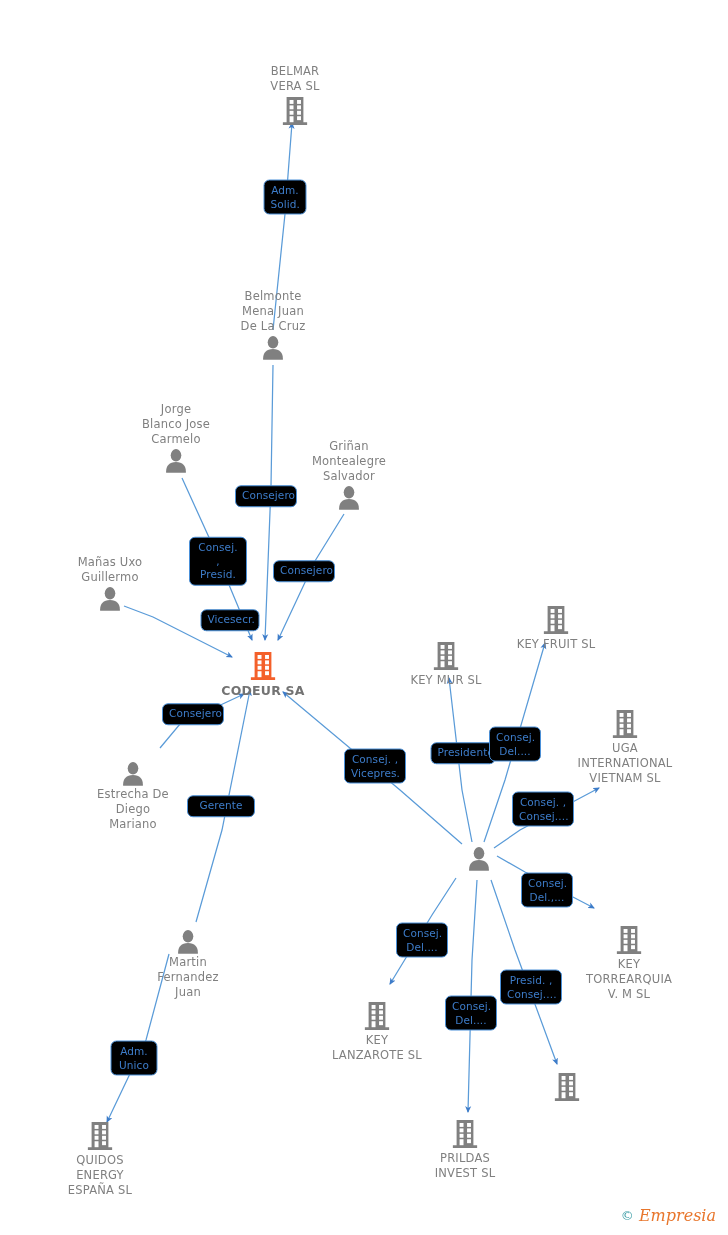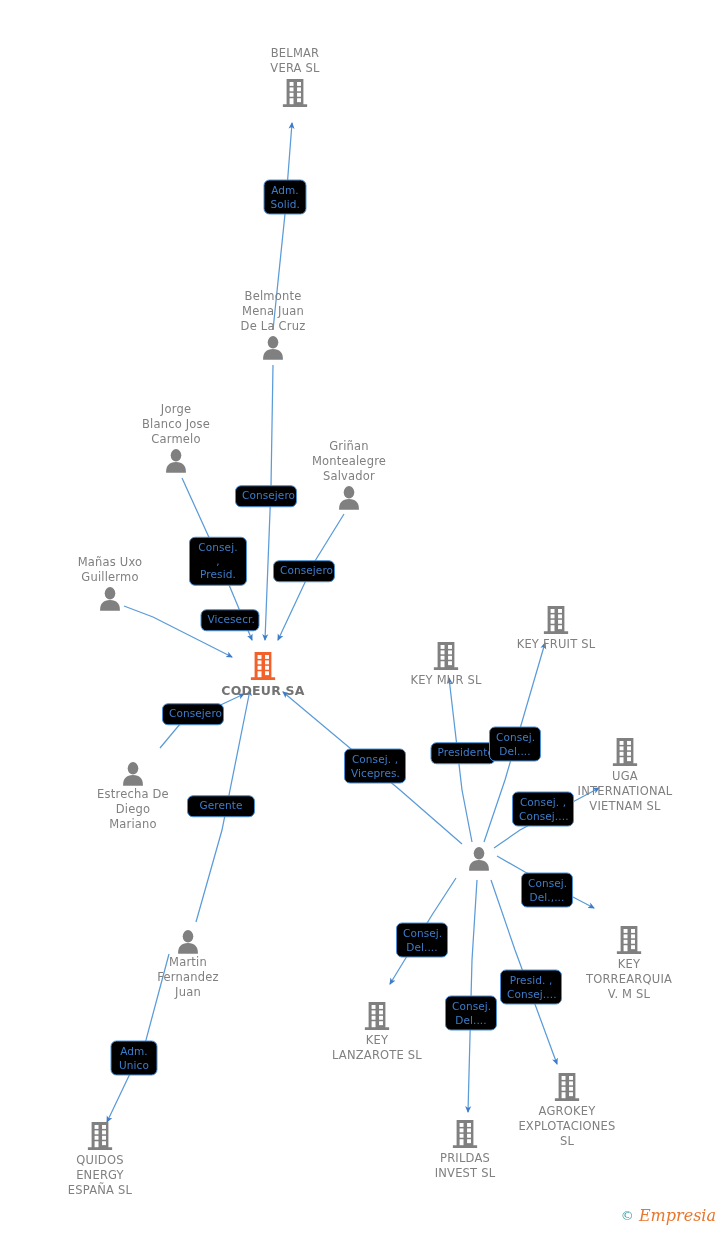--- a/index.html
+++ b/index.html
@@ -110,21 +110,21 @@
         <path d="M 484 842 L 505 780 L 545 643" marker-end="url(#arrow)"></path>
         <path d="M 494 848 L 520 830 L 599 788" marker-end="url(#arrow)"></path>
         <path d="M 497 856 L 525 872 L 594 908" marker-end="url(#arrow)"></path>
         <path d="M 456 878 L 432 915 L 390 984" marker-end="url(#arrow)"></path>
         <path d="M 491 880 L 515 950 L 557 1064" marker-end="url(#arrow)"></path>
         <path d="M 477 880 L 472 960 L 468 1112" marker-end="url(#arrow)"></path>
       </g>
   </svg>
 
   <div id="nodes-layer">
-      <div class="node label-above" style="left: 295px; top: 46px;">
+      <div class="node label-above" style="left: 295px; top: 64px;">
         <span class="lbl">BELMAR
 VERA SL</span>
         <svg width="28" height="32" viewBox="0 0 30 34" class="glyph">
           <g fill="#808080">
             <path d="M6 2 h18 v27 h-18 z M2 29 h26 v3 h-26 z"></path>
           </g>
           <g fill="#ffffff">
             <rect x="9.2" y="5.2" width="4.2" height="4.2"></rect>
             <rect x="17.2" y="5.2" width="4.2" height="4.2"></rect>
             <rect x="9.2" y="11" width="4.2" height="4.2"></rect>
@@ -256,21 +256,21 @@
             <rect x="9.2" y="11" width="4.2" height="4.2"></rect>
             <rect x="17.2" y="11" width="4.2" height="4.2"></rect>
             <rect x="9.2" y="16.8" width="4.2" height="4.2"></rect>
             <rect x="17.2" y="16.8" width="4.2" height="4.2"></rect>
             <rect x="9.2" y="22.6" width="4.2" height="6.4"></rect>
             <rect x="17.2" y="22.6" width="4.2" height="4.2"></rect>
           </g>
         </svg>
         <span class="lbl">KEY FRUIT  SL</span>
       </div>
-      <div class="node label-below" style="left: 625px; top: 736px;">
+      <div class="node label-below" style="left: 625px; top: 708px;">
         <svg width="28" height="32" viewBox="0 0 30 34" class="glyph">
           <g fill="#808080">
             <path d="M6 2 h18 v27 h-18 z M2 29 h26 v3 h-26 z"></path>
           </g>
           <g fill="#ffffff">
             <rect x="9.2" y="5.2" width="4.2" height="4.2"></rect>
             <rect x="17.2" y="5.2" width="4.2" height="4.2"></rect>
             <rect x="9.2" y="11" width="4.2" height="4.2"></rect>
             <rect x="17.2" y="11" width="4.2" height="4.2"></rect>
             <rect x="9.2" y="16.8" width="4.2" height="4.2"></rect>
@@ -337,23 +337,20 @@
             <rect x="9.2" y="5.2" width="4.2" height="4.2"></rect>
             <rect x="17.2" y="5.2" width="4.2" height="4.2"></rect>
             <rect x="9.2" y="11" width="4.2" height="4.2"></rect>
             <rect x="17.2" y="11" width="4.2" height="4.2"></rect>
             <rect x="9.2" y="16.8" width="4.2" height="4.2"></rect>
             <rect x="17.2" y="16.8" width="4.2" height="4.2"></rect>
             <rect x="9.2" y="22.6" width="4.2" height="6.4"></rect>
             <rect x="17.2" y="22.6" width="4.2" height="4.2"></rect>
           </g>
         </svg>
-        <span class="lbl">AGROKEY
-EXPLOTACIONES
-SL</span>
       </div>
       <div class="node label-below" style="left: 465px; top: 1118px;">
         <svg width="28" height="32" viewBox="0 0 30 34" class="glyph">
           <g fill="#808080">
             <path d="M6 2 h18 v27 h-18 z M2 29 h26 v3 h-26 z"></path>
           </g>
           <g fill="#ffffff">
             <rect x="9.2" y="5.2" width="4.2" height="4.2"></rect>
             <rect x="17.2" y="5.2" width="4.2" height="4.2"></rect>
             <rect x="9.2" y="11" width="4.2" height="4.2"></rect>

